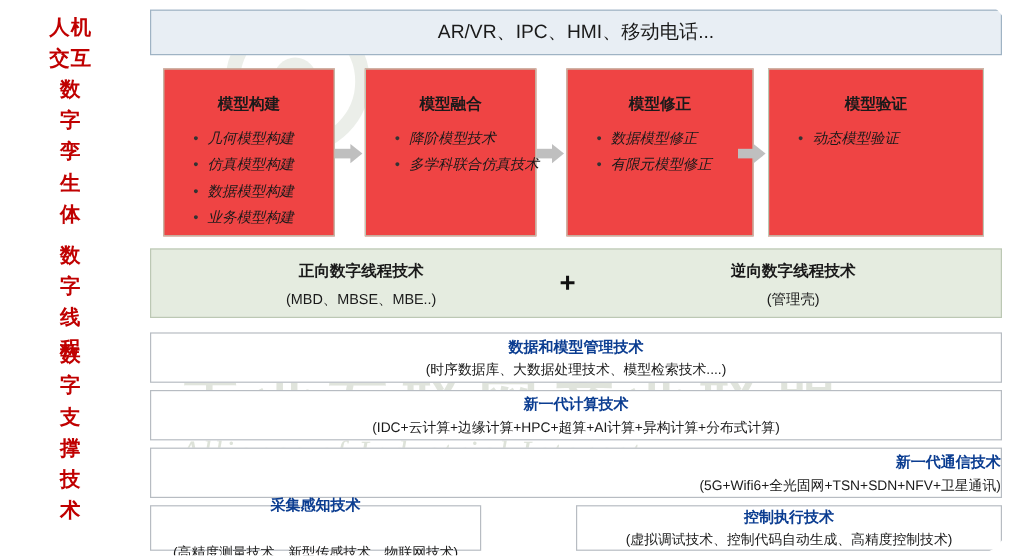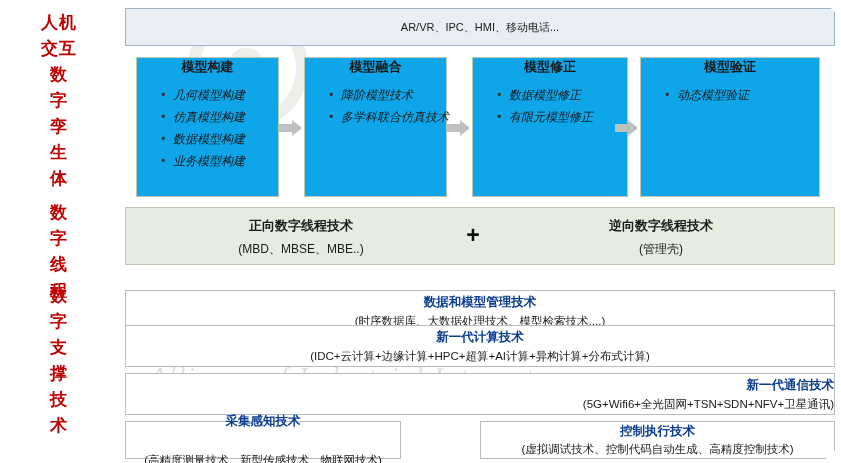--- a/index.html
+++ b/index.html
@@ -125,29 +125,29 @@
     left: 7px;
     top: 8px;
     width: 710px;
     height: 38px;
     background: #e8eef4;
     border: 1px solid #9fb3c4;
     display: flex;
     align-items: center;
     justify-content: center;
   }
-  #top-bar .title { font-size: 11px; font-weight: normal; color: #1a1a1a; }
+  #top-bar .title { font-size: 16px; font-weight: normal; color: #1a1a1a; }
 
   
   .stage {
     top: 57px;
     height: 140px;
-    background: #0ea5e9;
+    background: #ef4444;
     border: 1px solid #bcc8b4;
-    padding: 0 6px 0 6px;
+    padding: 20px 6px 0 6px;
   }
   .stage .title { font-size: 13px; margin-bottom: 8px; }
   .stage ul {
     margin: 0;
     padding: 0 2px 0 18px;
     list-style: none;
     font-style: italic;
   }
   .stage li {
     font-size: 12px;
@@ -240,21 +240,21 @@
     height: 42px;
     background: #ffffff;
     border: 1px solid #b7bcc2;
     display: flex;
     flex-direction: column;
     align-items: center;
     justify-content: center;
   }
   .support .title { font-size: 12.5px; color: #0b3d91; }
   .support .sub   { font-size: 11.5px; color: #1a1a1a; margin-top: 3px; }
-  #support-1 { top: 290px; }
+  #support-1 { top: 277px; }
   #support-2 { top: 325px; }
   #support-3 { top: 373px; align-items: flex-end; }
 
   
   .bottom-box {
     top: 421px;
     height: 38px;
     background: #ffffff;
     border: 1px solid #b7bcc2;
     display: flex;

